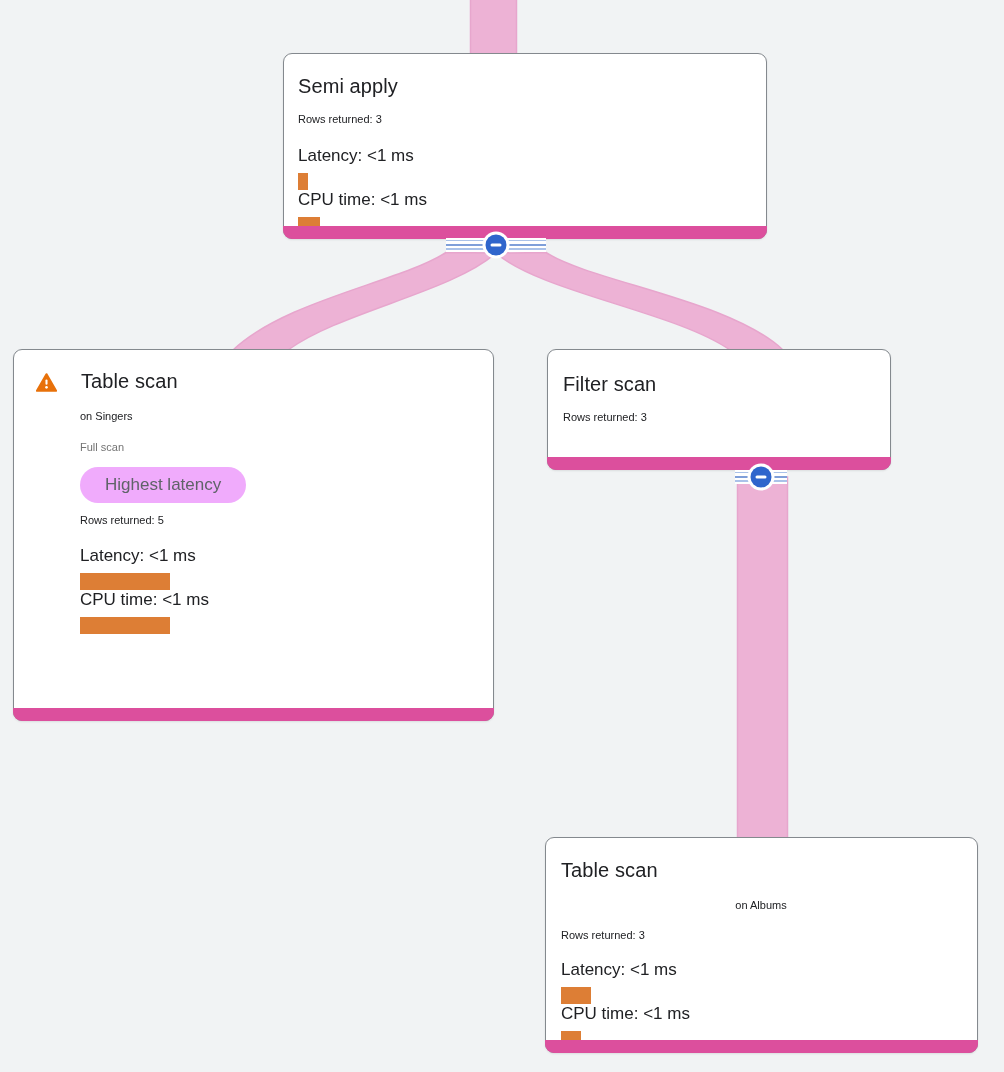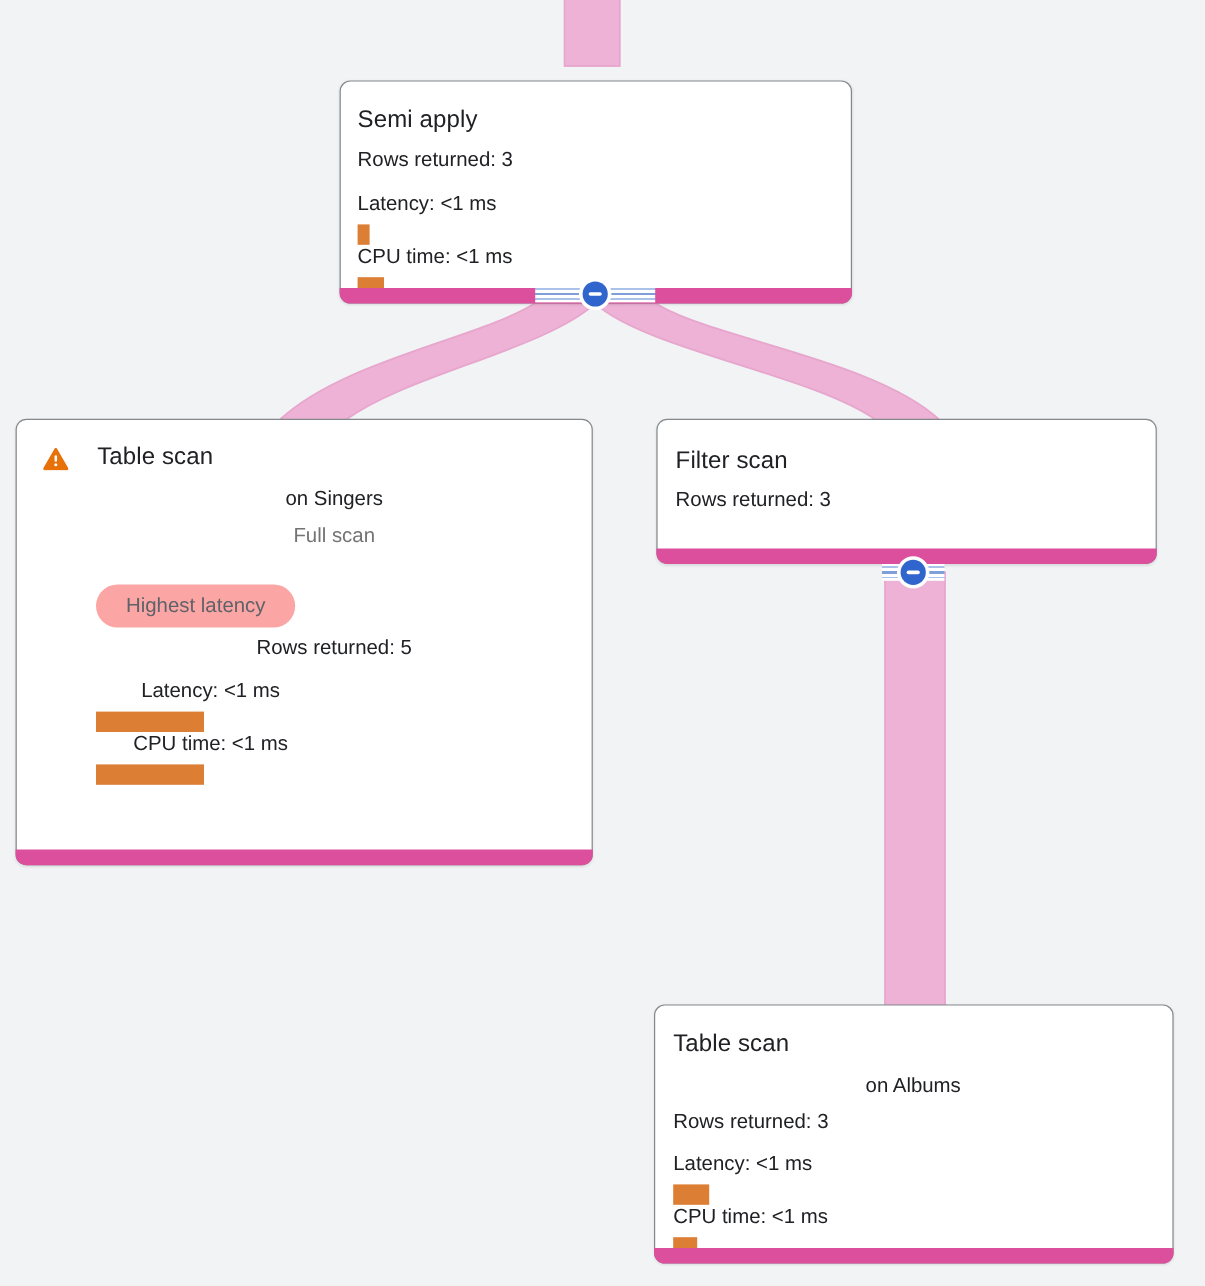--- a/index.html
+++ b/index.html
@@ -44,61 +44,60 @@
   .node-body { position: relative; }
 
   .node-title {
     font-size: 20px;
     line-height: 24px;
     font-weight: 500;
     color: #202124;
     letter-spacing: 0.1px;
   }
   .node-line {
-    font-size: 17px;
+    font-size: 11px;
     line-height: 20px;
     color: #202124;
   }
   .muted { color: #737373; }
 
   .badges { display: flex; flex-direction: column; align-items: flex-start; gap: 7px; }
   .badge {
-    background: #fca5a5;
+    background: #f0abfc;
     color: #5f6368;
     font-size: 17px;
     line-height: 20px;
     padding: 8px 25px;
     border-radius: 19px;
     white-space: nowrap;
-    margin-top: 20px;
   }
 
   .metrics { display: flex; flex-direction: column; }
   .metric { width: 191px; }
   .metric-label { font-size: 17px; line-height: 20px; color: #202124; }
   .metric-bar { height: 17px; margin-top: 7px; background: #dd7e35; }
 
   
-  #node-semi-apply   { left: 283px; top: 53px;  width: 427px; height: 186px; margin-top: 14px; }
+  #node-semi-apply   { left: 283px; top: 53px;  width: 484px; height: 186px; }
   #node-semi-apply .node-body { padding: 20px 16px 0 14px; }
   #node-semi-apply .node-title { margin-bottom: 11px; }
   #node-semi-apply .rows { margin-bottom: 17px; }
 
   #node-table-scan-singers { left: 13px; top: 349px; width: 481px; height: 372px; }
   #node-table-scan-singers .node-body { padding: 19px 16px 0 22px; }
   .header-row { display: flex; align-items: center; gap: 24px; }
   .warn-icon { width: 21px; height: 19px; flex: 0 0 auto; margin-top: 2px; }
-  .indent { margin-left: 44px; text-align: center; }
+  .indent { margin-left: 44px; }
   #node-table-scan-singers .subtitle { margin-top: 13px; }
   #node-table-scan-singers .scan-type { margin-top: 11px; }
   #node-table-scan-singers .badges { margin-top: 10px; }
   #node-table-scan-singers .rows { margin-top: 7px; }
   #node-table-scan-singers .metrics { margin-top: 16px; }
 
-  #node-filter-scan  { left: 547px; top: 349px; width: 417px; height: 121px; }
+  #node-filter-scan  { left: 547px; top: 349px; width: 344px; height: 121px; }
   #node-filter-scan .node-body { padding: 22px 16px 0 15px; }
   #node-filter-scan .node-title { margin-bottom: 11px; }
 
   #node-table-scan-albums { left: 545px; top: 837px; width: 433px; height: 216px; }
   #node-table-scan-albums .node-body { padding: 20px 16px 0 15px; }
   #node-table-scan-albums .node-title { margin-bottom: 13px; }
   #node-table-scan-albums .subtitle { margin-bottom: 10px; text-align: center; }
   #node-table-scan-albums .rows { margin-bottom: 15px; }
   #node-table-scan-albums .metric { width: 185px; }
 

